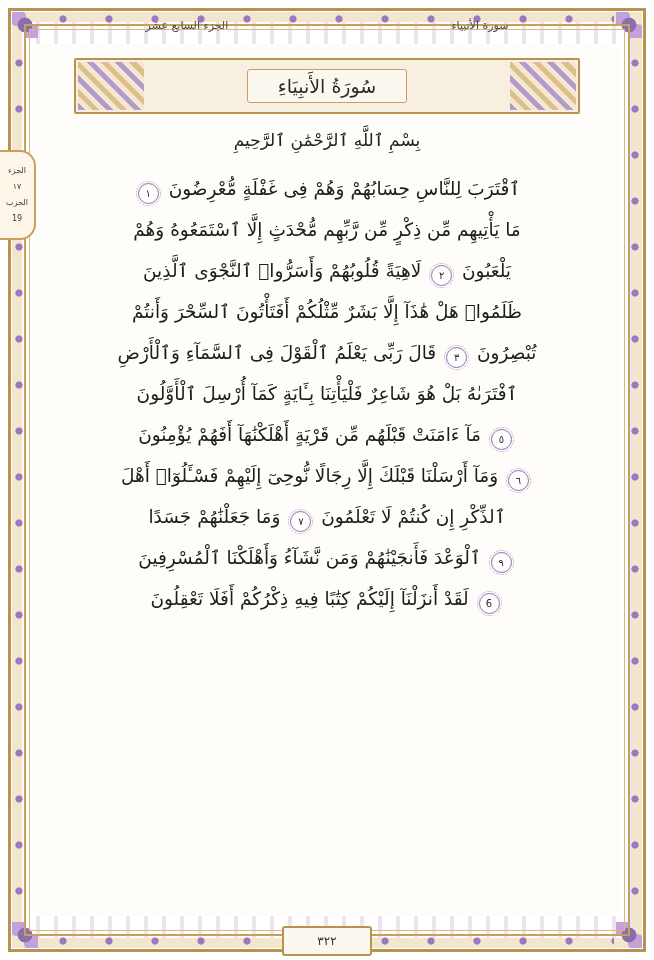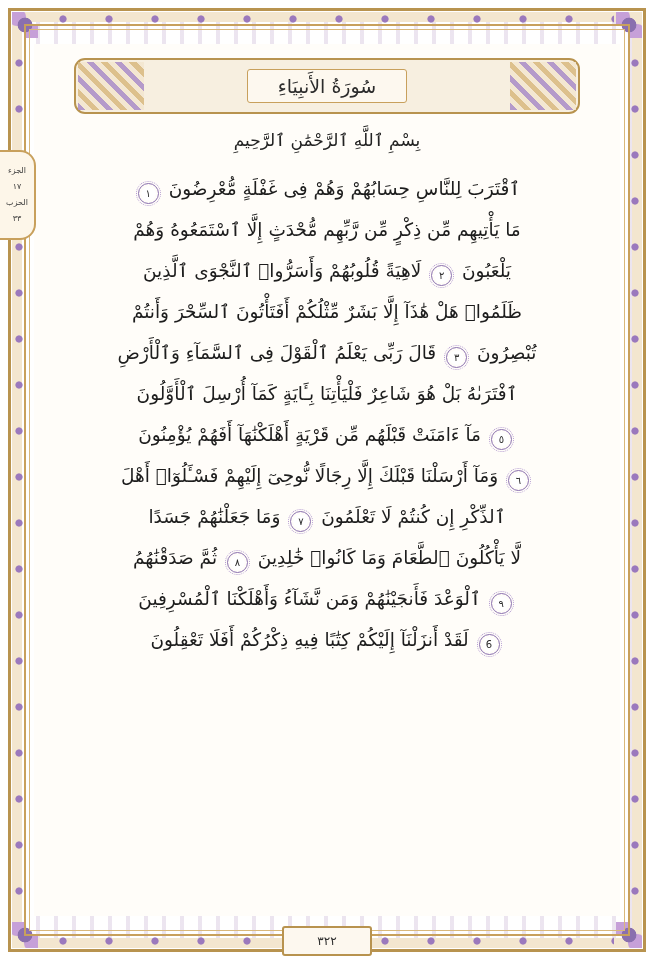--- a/index.html
+++ b/index.html
@@ -114,21 +114,21 @@
     position: relative;
     margin: 14px 40px 0 40px;
     height: 56px;
     border: 2px solid #b8934f;
     background:
       linear-gradient(#f7efe0, #f7efe0) padding-box;
     box-sizing: border-box;
     display: flex;
     align-items: center;
     justify-content: center;
-    border-radius: 11px;
+    border-radius: 2px;
   }
   .surah-band::before,
   .surah-band::after {
     content: "";
     position: absolute;
     top: 2px; bottom: 2px;
     width: 66px;
     background:
       repeating-linear-gradient(45deg, #a98bc6 0 5px, #f3e6cf 5px 10px, #d8b87e 10px 15px, #f3e6cf 15px 20px);
     opacity: .85;
@@ -259,20 +259,24 @@
   <div class="bottom-dots"></div>
   <div class="side-dots left"></div>
   <div class="side-dots right"></div>
   <div class="corner tl"></div>
   <div class="corner tr"></div>
   <div class="corner bl"></div>
   <div class="corner br"></div>
   <div class="border-inner-line"></div>
   <div class="border-inner-line2"></div>
 
+  <div class="header">
+    <span>الجزء السابع عشر</span>
+    <span>سورة الأنبياء</span>
+  </div>
 
   <div class="content">
 
     <div class="surah-band">
       <div class="surah-plate">
         <div class="surah-title">سُورَةُ الأَنبِيَاءِ</div>
       </div>
     </div>
 
     <div class="basmala">بِسْمِ ٱللَّهِ ٱلرَّحْمَٰنِ ٱلرَّحِيمِ</div>
@@ -280,31 +284,30 @@
     <div class="verses" id="verse-body">
         <span class="line"><span>ٱقْتَرَبَ لِلنَّاسِ حِسَابُهُمْ وَهُمْ فِى غَفْلَةٍ مُّعْرِضُونَ </span><span class="ayah-mark">١</span></span>
         <span class="line"><span>مَا يَأْتِيهِم مِّن ذِكْرٍ مِّن رَّبِّهِم مُّحْدَثٍ إِلَّا ٱسْتَمَعُوهُ وَهُمْ</span></span>
         <span class="line"><span>يَلْعَبُونَ </span><span class="ayah-mark">٢</span><span> لَاهِيَةً قُلُوبُهُمْ وَأَسَرُّوا۟ ٱلنَّجْوَى ٱلَّذِينَ</span></span>
         <span class="line"><span>ظَلَمُوا۟ هَلْ هَٰذَآ إِلَّا بَشَرٌ مِّثْلُكُمْ أَفَتَأْتُونَ ٱلسِّحْرَ وَأَنتُمْ</span></span>
         <span class="line"><span>تُبْصِرُونَ </span><span class="ayah-mark">٣</span><span> قَالَ رَبِّى يَعْلَمُ ٱلْقَوْلَ فِى ٱلسَّمَآءِ وَٱلْأَرْضِ</span></span>
         <span class="line"><span>ٱفْتَرَىٰهُ بَلْ هُوَ شَاعِرٌ فَلْيَأْتِنَا بِـَٔايَةٍ كَمَآ أُرْسِلَ ٱلْأَوَّلُونَ</span></span>
         <span class="line"><span class="ayah-mark">٥</span><span> مَآ ءَامَنَتْ قَبْلَهُم مِّن قَرْيَةٍ أَهْلَكْنَٰهَآ أَفَهُمْ يُؤْمِنُونَ</span></span>
         <span class="line"><span class="ayah-mark">٦</span><span> وَمَآ أَرْسَلْنَا قَبْلَكَ إِلَّا رِجَالًا نُّوحِىٓ إِلَيْهِمْ فَسْـَٔلُوٓا۟ أَهْلَ</span></span>
         <span class="line"><span>ٱلذِّكْرِ إِن كُنتُمْ لَا تَعْلَمُونَ </span><span class="ayah-mark">٧</span><span> وَمَا جَعَلْنَٰهُمْ جَسَدًا</span></span>
-        <span class="line"><span>لَّا يَأْكُلُونَ ٱلطَّعَامَ وَمَا كَانُوا۟ خَٰلِدِينَ </span><span class="ayah-mark">٨</span><span> ثُمَّ صَدَقْنَٰهُمُ</span></span>
         <span class="line"><span class="ayah-mark">٩</span><span> ٱلْوَعْدَ فَأَنجَيْنَٰهُمْ وَمَن نَّشَآءُ وَأَهْلَكْنَا ٱلْمُسْرِفِينَ</span></span>
         <span class="line"><span class="ayah-mark">6</span><span> لَقَدْ أَنزَلْنَآ إِلَيْكُمْ كِتَٰبًا فِيهِ ذِكْرُكُمْ أَفَلَا تَعْقِلُونَ</span></span>
       </div>
 
   </div>
 
   <div class="juz-tab">
     <div>الجزء</div>
     <div>١٧</div>
     <div>الحزب</div>
-    <div>٣٣</div>
+    <div>19</div>
   </div>
 
   <div class="page-num-plate">
     <div class="page-num">٣٢٢</div>
   </div>
 
 </div>
 
 </body></html>

